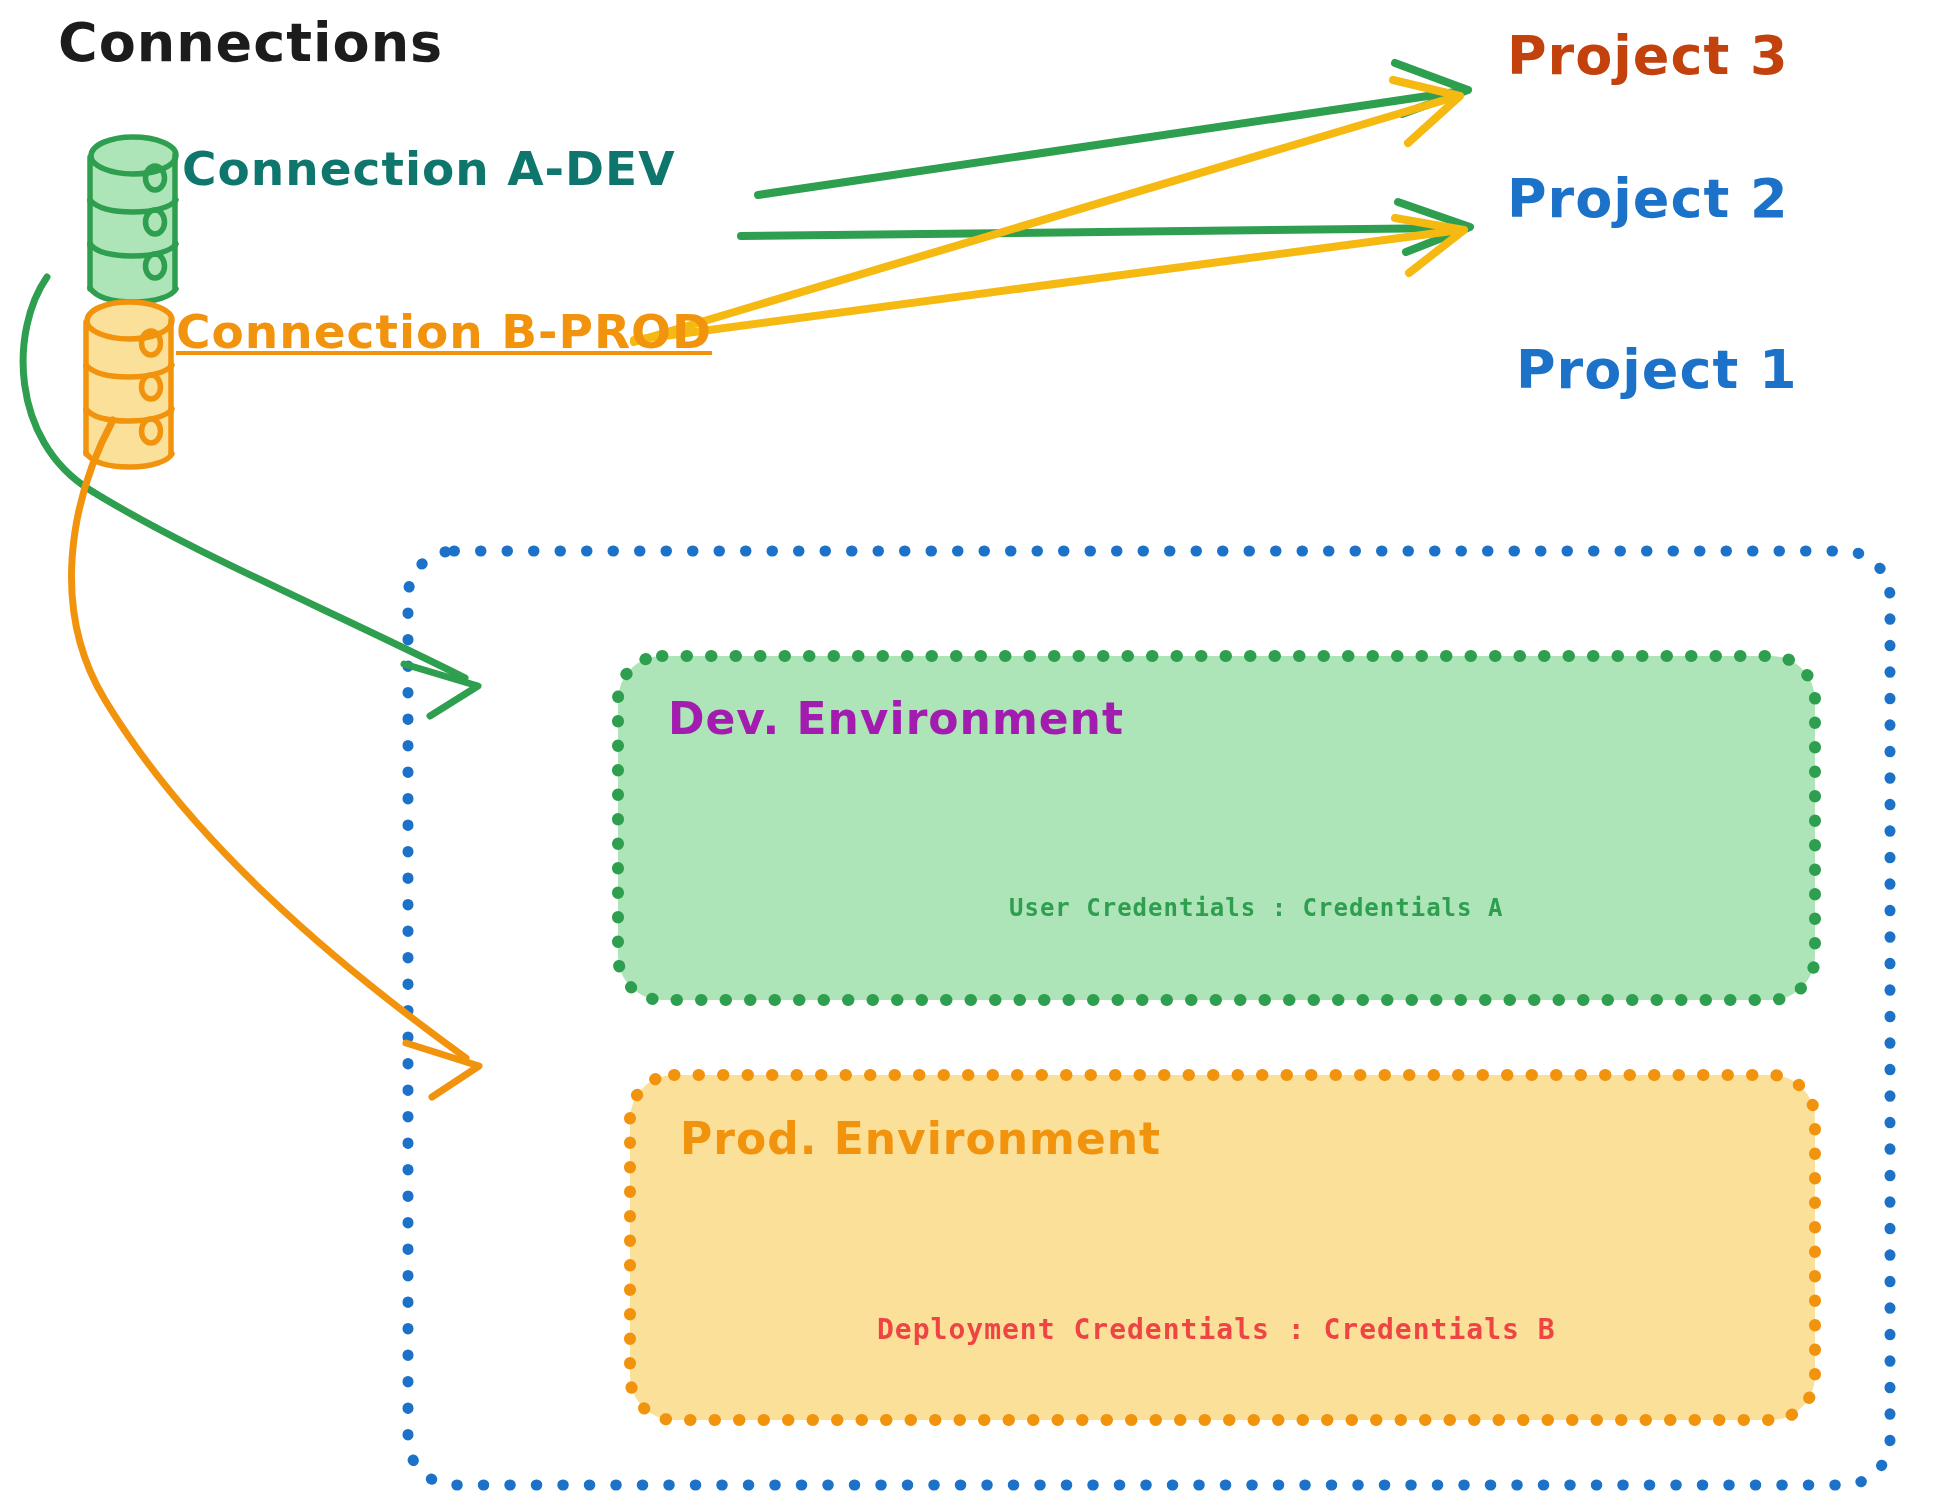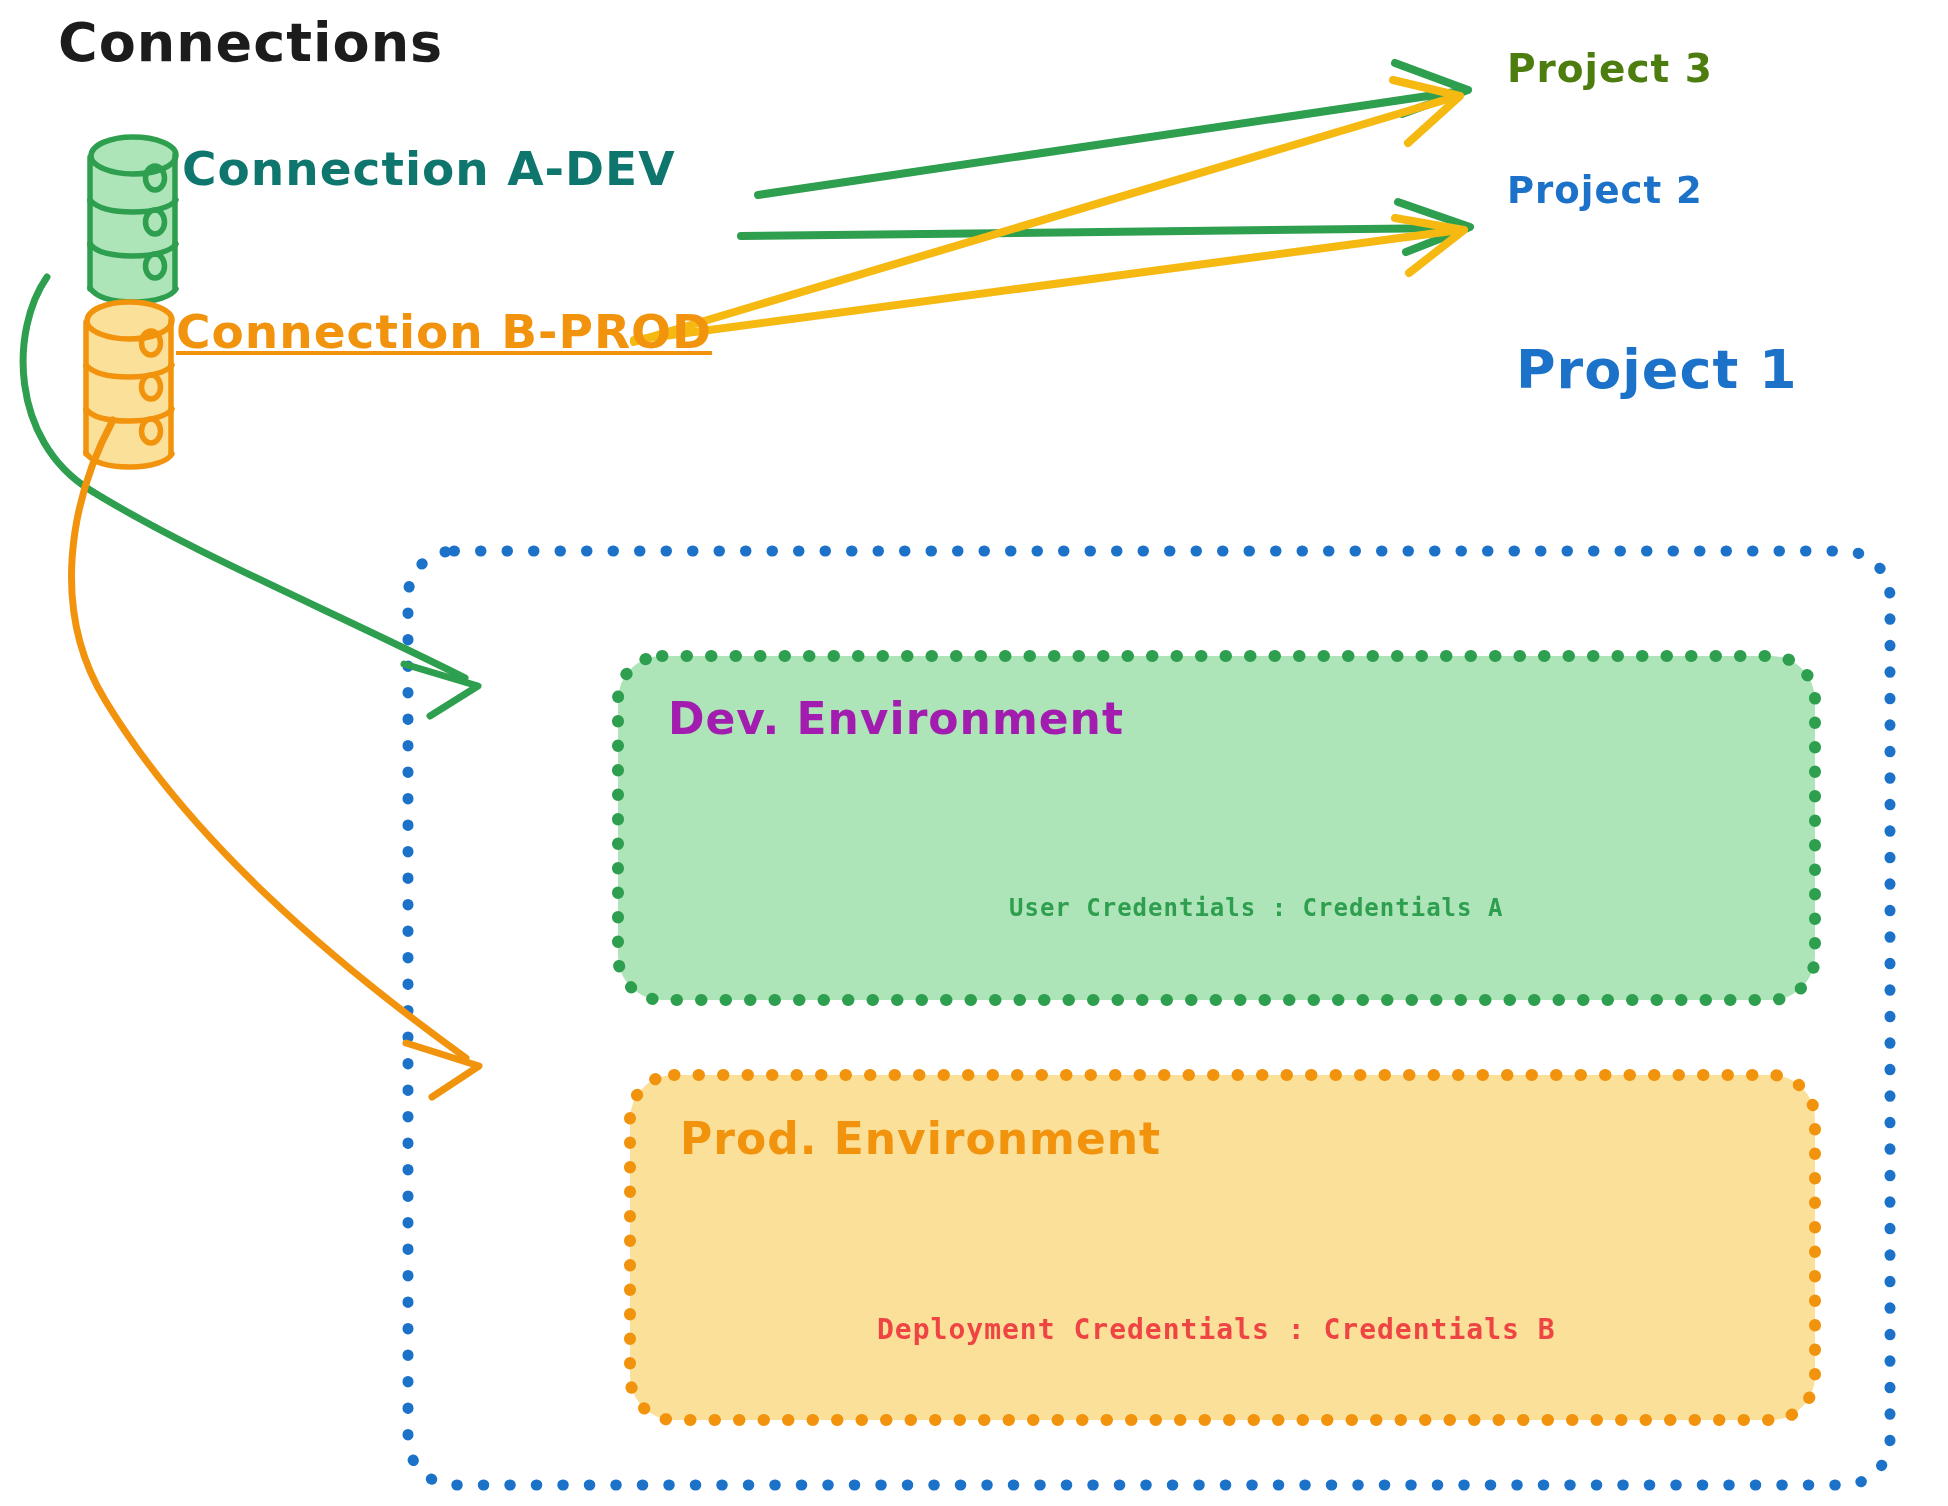--- a/index.html
+++ b/index.html
@@ -8,22 +8,22 @@
   #art{position:absolute;inset:0;width:1948px;height:1506px;}
   .lbl{position:absolute;white-space:nowrap;line-height:1;}
 
   .hand{font-family:"DejaVu Sans",sans-serif;font-weight:700;letter-spacing:1px;}
   .mono{font-family:"DejaVu Sans Mono",monospace;font-weight:700;}
 
   #title-connections{left:58px;top:16px;font-size:54px;color:#1c1c1c;}
   #label-conn-a{left:182px;top:145px;font-size:47px;color:#0f766e;}
   #label-conn-b{left:176px;top:308px;font-size:47px;color:#F2930D;text-decoration:underline;}
 
-  #label-project-3{left:1507px;top:29px;font-size:39px;color:#4d7c0f;margin-top:20px;}
-  #label-project-2{left:1507px;top:172px;font-size:37px;color:#1B72C8;}
+  #label-project-3{left:1507px;top:29px;font-size:54px;color:#c2410c;}
+  #label-project-2{left:1507px;top:172px;font-size:54px;color:#1B72C8;}
   #label-project-1{left:1516px;top:343px;font-size:54px;color:#1B72C8;}
 
   #label-dev-env{left:668px;top:697px;font-size:44px;color:#a21caf;}
   #label-prod-env{left:680px;top:1117px;font-size:44px;color:#F2930D;}
 
   #label-dev-creds{left:1009px;top:896px;font-size:24px;color:#2E9E4F;letter-spacing:1px;}
   #label-prod-creds{left:877px;top:1316px;font-size:28px;color:#ef4444;letter-spacing:1px;}
 </style>
 </head>
 <body>

